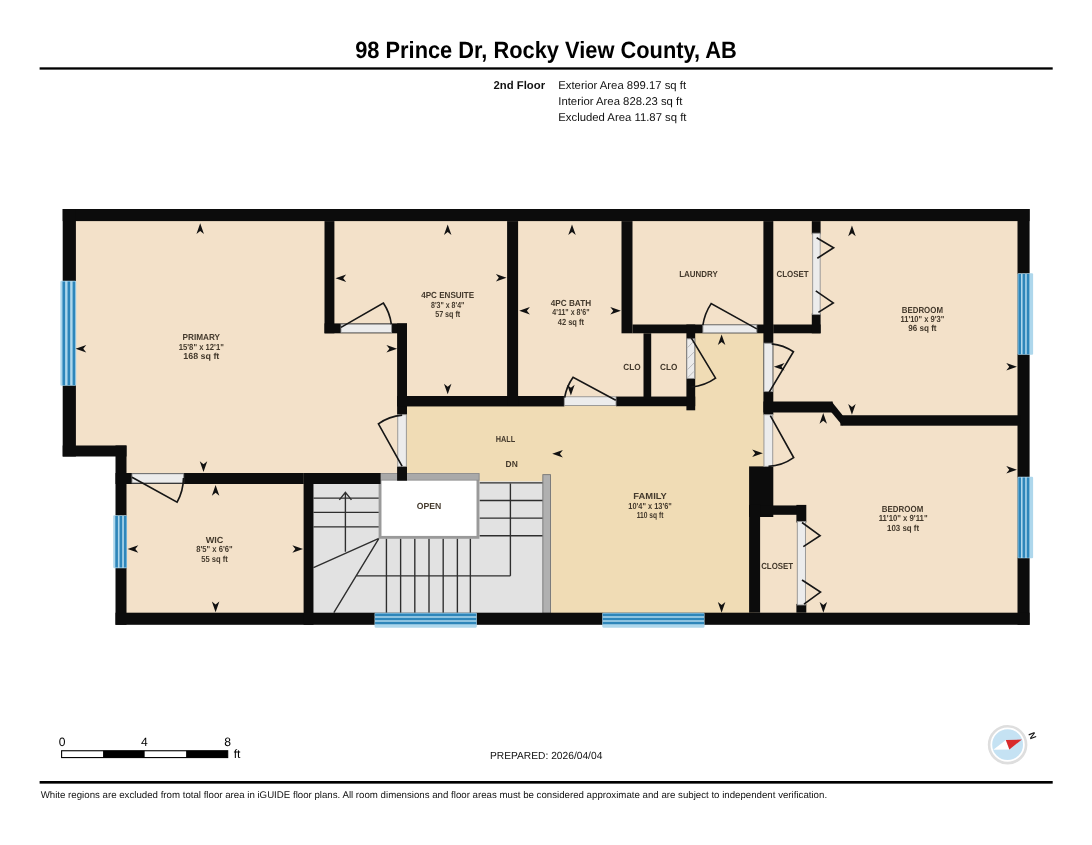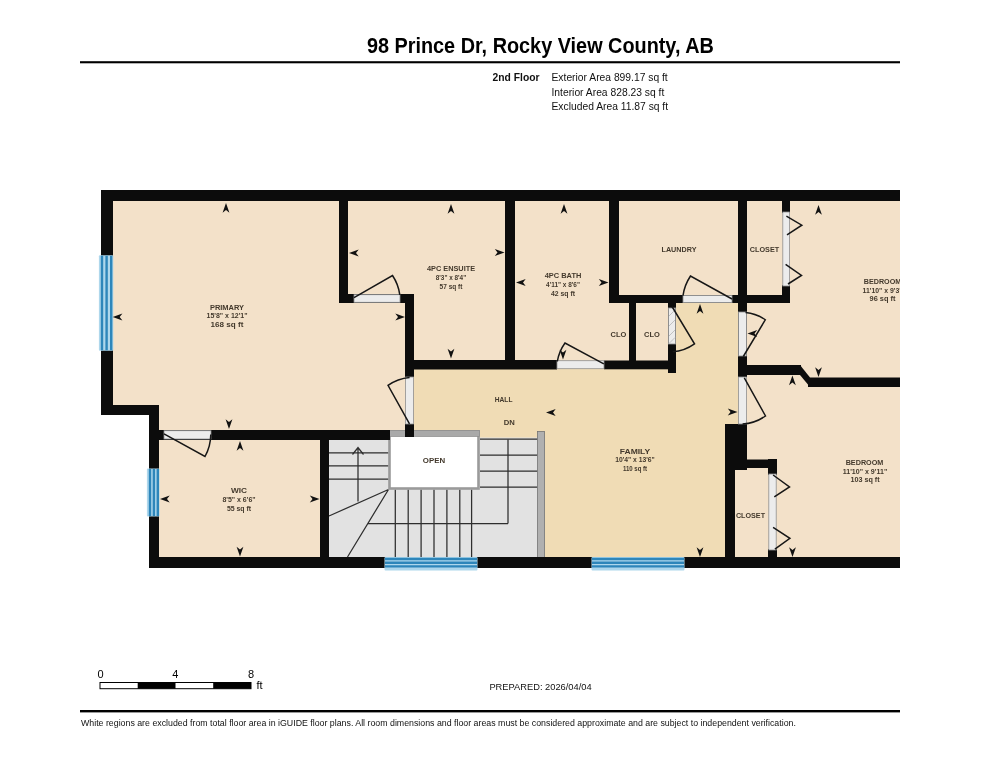--- a/index.html
+++ b/index.html
@@ -1,17 +1,17 @@
 <!DOCTYPE html>
 <html><head>
 <meta charset="utf-8">
 <style>
   html,body{margin:0;padding:0;background:#fff;}
-  #page{position:relative;width:856px;height:768px;background:#fff;overflow:hidden;
-        font-family:"Liberation Sans", sans-serif;margin-left:44px;}
+  #page{position:relative;width:993px;height:768px;background:#fff;overflow:hidden;
+        font-family:"Liberation Sans", sans-serif;}
   svg{position:absolute;left:0;top:0;}
   text{font-family:"Liberation Sans", sans-serif;}
 </style>
 </head>
 <body>
 <div id="page">
 <svg width="993" height="768" viewBox="0 0 993 768">
 
 <g>
   <text x="496.4" y="52.5" font-size="21.5" font-weight="bold" fill="#000" text-anchor="middle" textLength="347" lengthAdjust="spacingAndGlyphs">98 Prince Dr, Rocky View County, AB</text>

